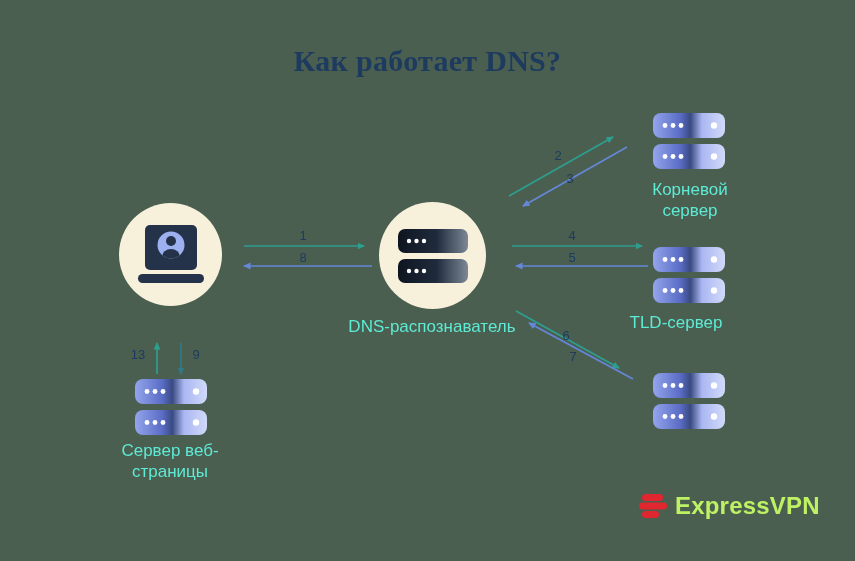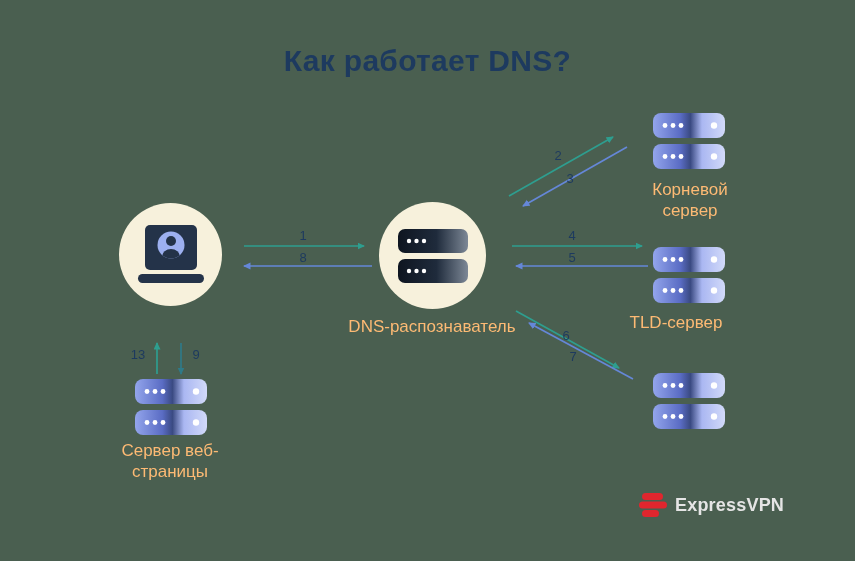--- a/index.html
+++ b/index.html
@@ -13,36 +13,37 @@
   }
   .title {
     position: absolute;
     top: 44px; left: 0; width: 100%;
     margin: 0;
     text-align: center;
     font-size: 30px;
     font-weight: 600;
     letter-spacing: .3px;
     color: #1d3a5f;
+    font-family: Liberation Serif, serif;
   }
   .arrows { position: absolute; left: 0; top: 0; }
   .circle {
     position: absolute;
     border-radius: 50%;
     background: #f7f1dc;
     display: flex;
     align-items: center;
     justify-content: center;
   }
   .web-client-circle { left: 119px; top: 203px; width: 103px; height: 103px; }
   .resolver-circle  { left: 379px; top: 202px; width: 107px; height: 107px; }
   .label {
     position: absolute;
     text-align: center;
-    color: #fdba74;
+    color: #5eead4;
     font-size: 17px;
     font-weight: 500;
     line-height: 1.22;
   }
   .nowrap { white-space: nowrap; }
   .lbl-web-client   { left: 95px;  width: 150px; top: 314px; }
   .lbl-resolver     { left: 332px; width: 200px; top: 317px; }
   .lbl-root         { left: 630px; width: 120px; top: 180px; }
   .lbl-tld          { left: 606px; width: 140px; top: 313px; }
   .lbl-auth         { left: 618px; width: 145px; top: 437px; }
@@ -65,23 +66,23 @@
   .s10 { left: 138px; top: 347px; }
   .s9  { left: 196px; top: 347px; }
   .icon-abs { position: absolute; }
   .ic-root      { left: 652px; top: 112px; }
   .ic-tld       { left: 652px; top: 246px; }
   .ic-auth      { left: 652px; top: 372px; }
   .ic-webserver { left: 134px; top: 378px; }
   .logo { position: absolute; left: 638px; top: 492px; display: flex; align-items: center; }
   .logo-text {
     margin-left: 7px;
-    font-size: 18px;
+    font-size: 24px;
     font-weight: bold;
-    color: #e5e5e5;
+    color: #bef264;
     letter-spacing: .2px;
   }
 </style>
 </head>
 <body>
 
 <div class="canvas">
 
   <h1 class="title">Как работает DNS?</h1>
 

